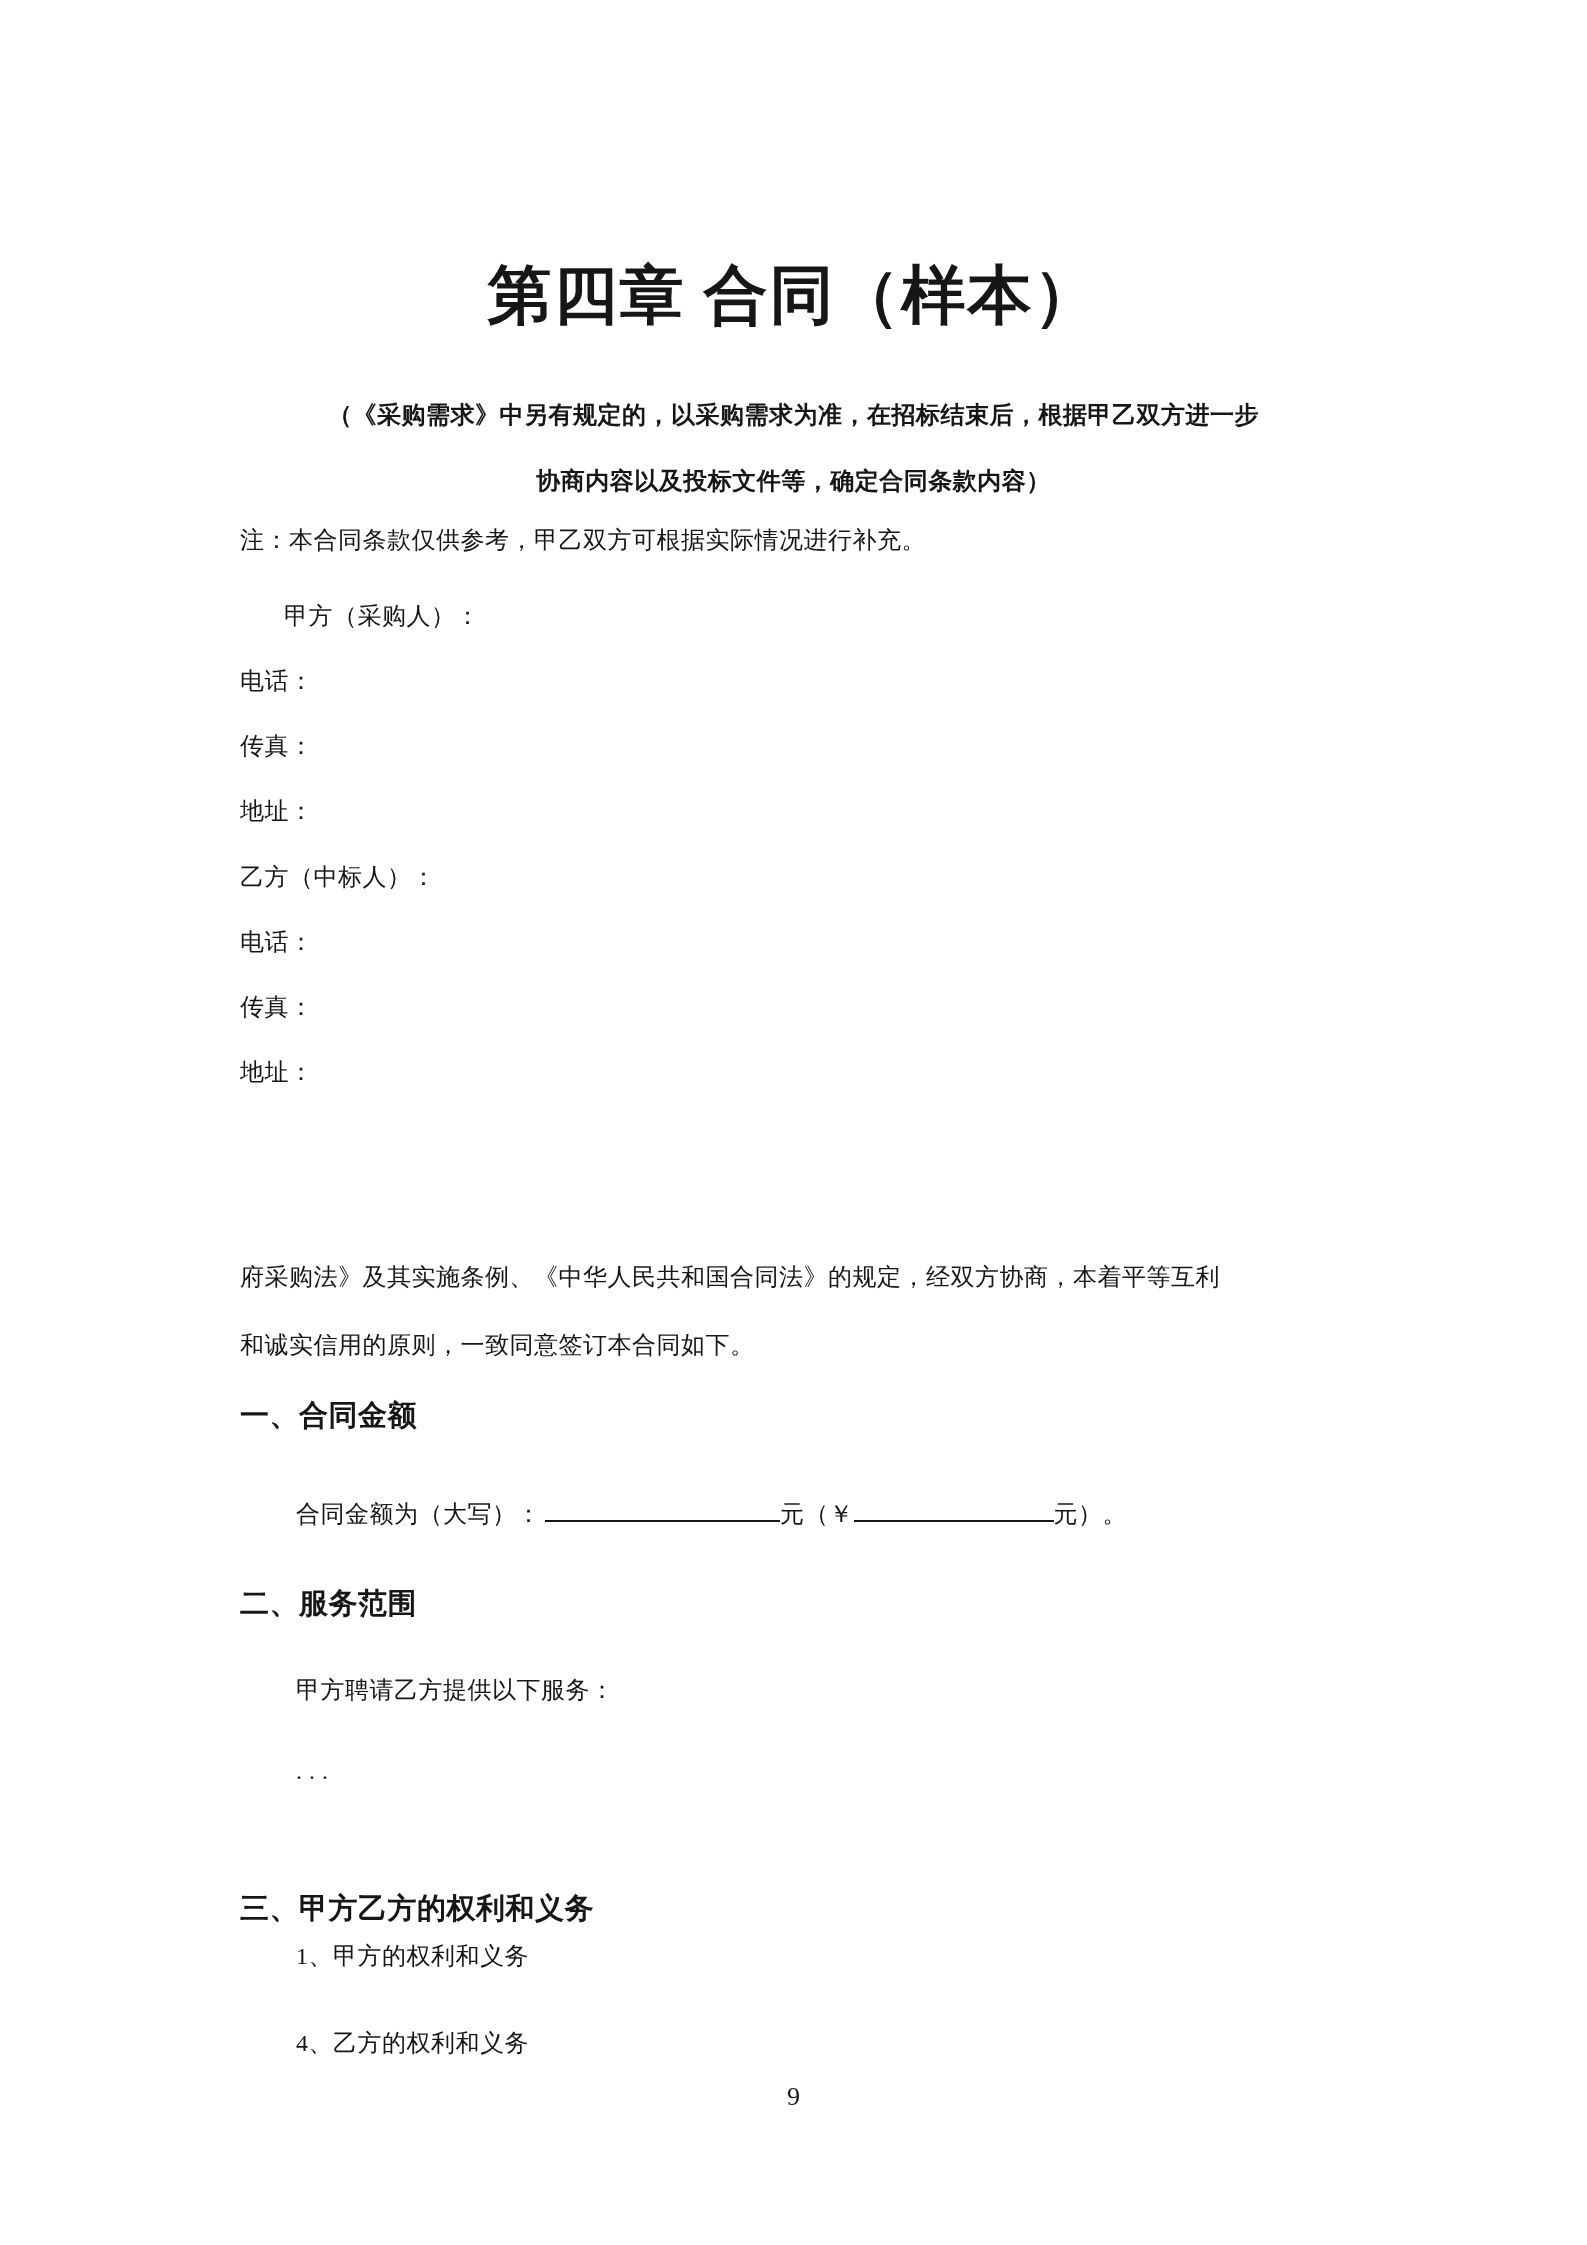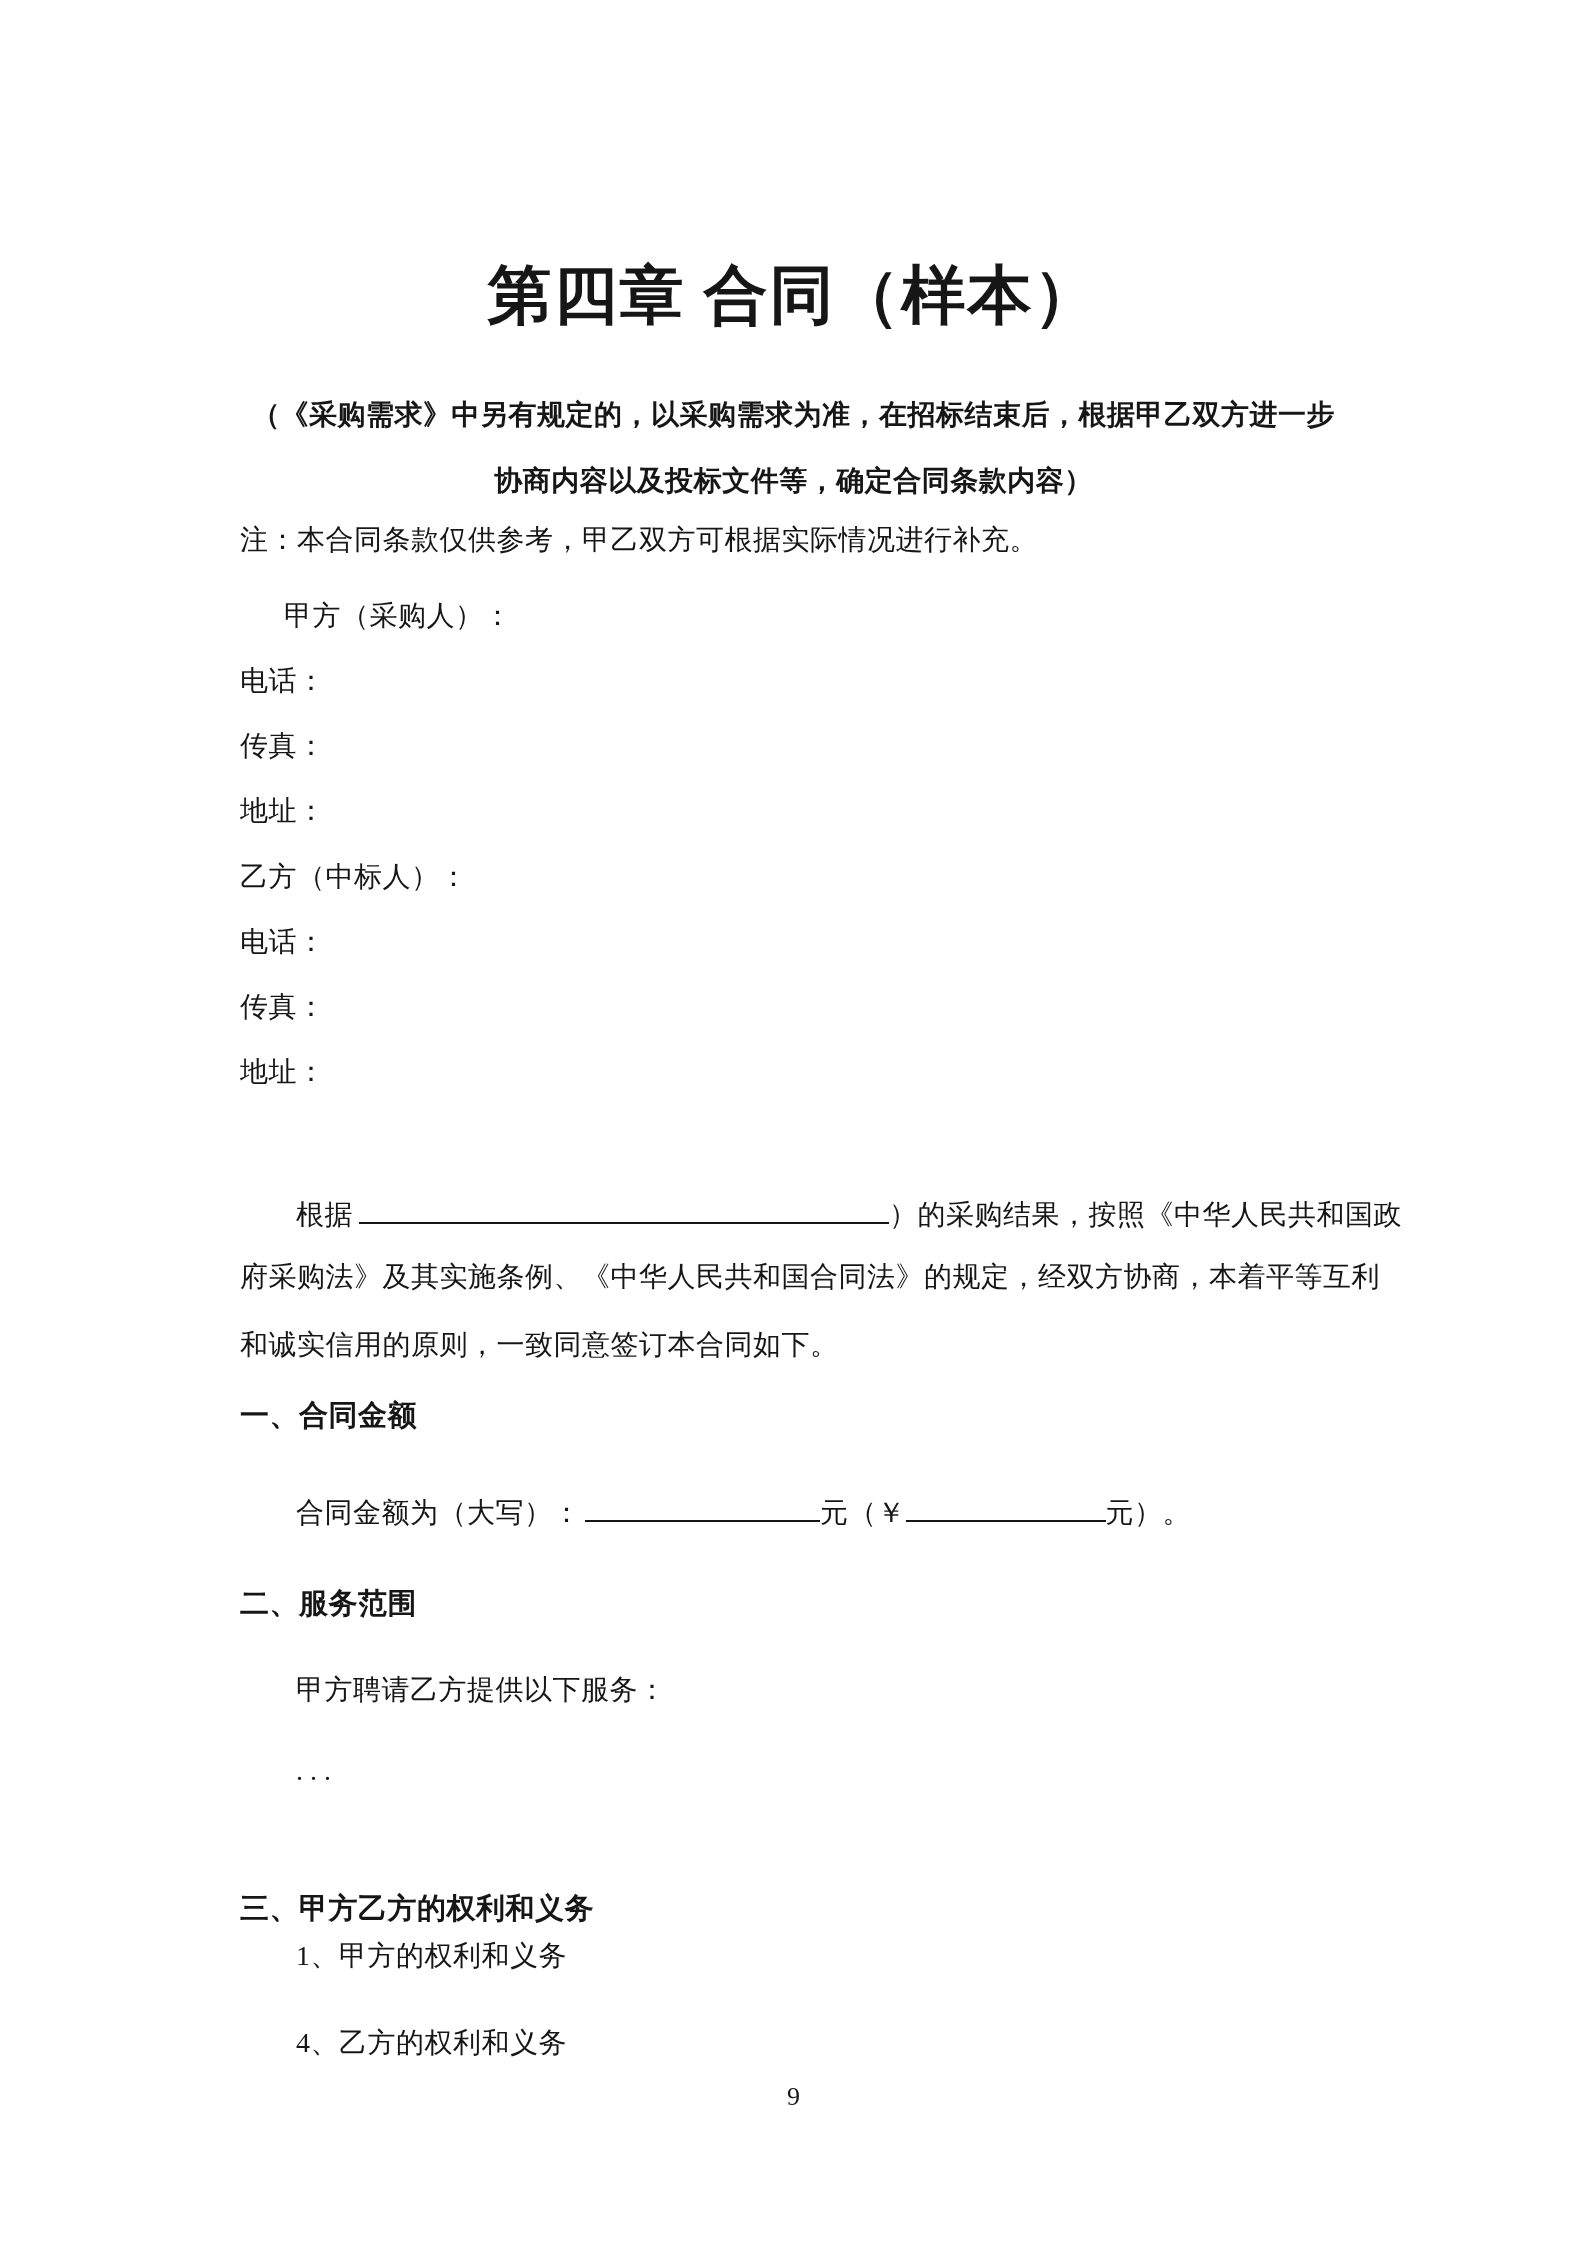--- a/index.html
+++ b/index.html
@@ -11,21 +11,21 @@
     position: relative;
     width: 1587px;
     height: 2245px;
     background: #ffffff;
     font-family: "Liberation Serif", "DejaVu Serif", serif;
     color: #161616;
     overflow: hidden;
   }
   .line {
     position: absolute;
-    font-size: 28px;
+    font-size: 24px;
     line-height: 38px;
     letter-spacing: 0.5px;
     white-space: nowrap;
   }
   .center {
     left: 0;
     width: 100%;
     text-align: center;
   }
   .bold { font-weight: bold; }
@@ -73,23 +73,20 @@
   <div class="line" style="top: 597px; left: 240px; margin-left: 44px;">甲方（采购人）：</div>
   <div class="line" style="top: 662px; left: 240px;">电话：</div>
   <div class="line" style="top: 727px; left: 240px;">传真：</div>
   <div class="line" style="top: 792px; left: 240px;">地址：</div>
 
   <div class="line" style="top: 858px; left: 240px;">乙方（中标人）：</div>
   <div class="line" style="top: 923px; left: 240px;">电话：</div>
   <div class="line" style="top: 988px; left: 240px;">传真：</div>
   <div class="line" style="top: 1053px; left: 240px;">地址：</div>
 
-  <div class="line" style="top: 1192px; left: 296px;">
-    <span>根据</span><span class="blank blank-basis"></span><span>）的采购结果，按照《中华人民共和国政</span>
-  </div>
   <div class="line" style="top: 1258px; left: 240px;">府采购法》及其实施条例、《中华人民共和国合同法》的规定，经双方协商，本着平等互利</div>
   <div class="line" style="top: 1326px; left: 240px;">和诚实信用的原则，一致同意签订本合同如下。</div>
 
   <div class="line bold" style="top: 1396px; left: 240px; font-size: 29px;">一、合同金额</div>
 
   <div class="line" style="top: 1490px; left: 296px;">
     <span>合同金额为（大写）：</span><span class="blank blank-amt1"></span><span>元（￥</span><span class="blank blank-amt2"></span><span>元）。</span>
   </div>
 
   <div class="line bold" style="top: 1584px; left: 240px; font-size: 29px;">二、服务范围</div>

